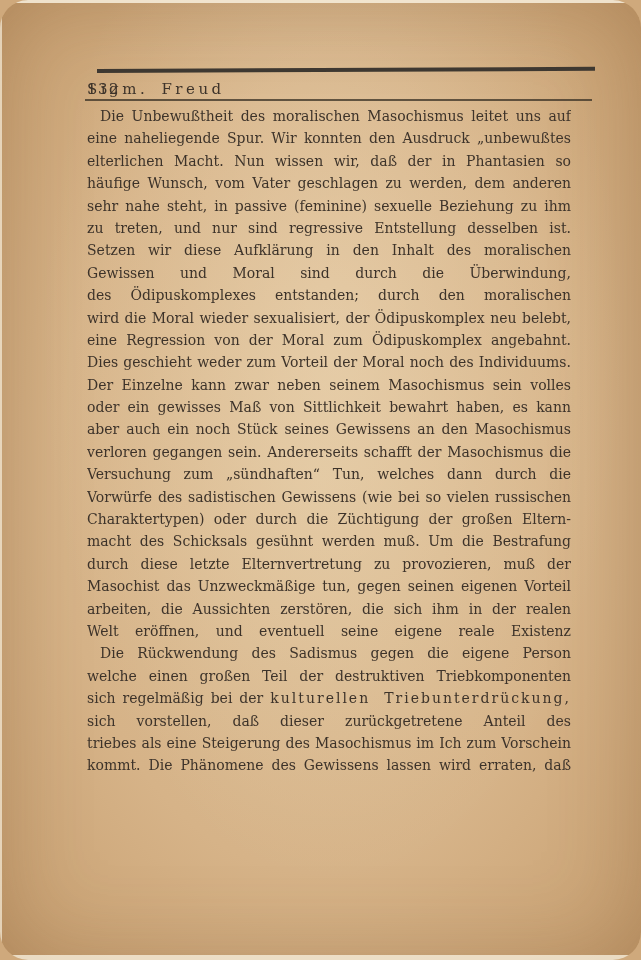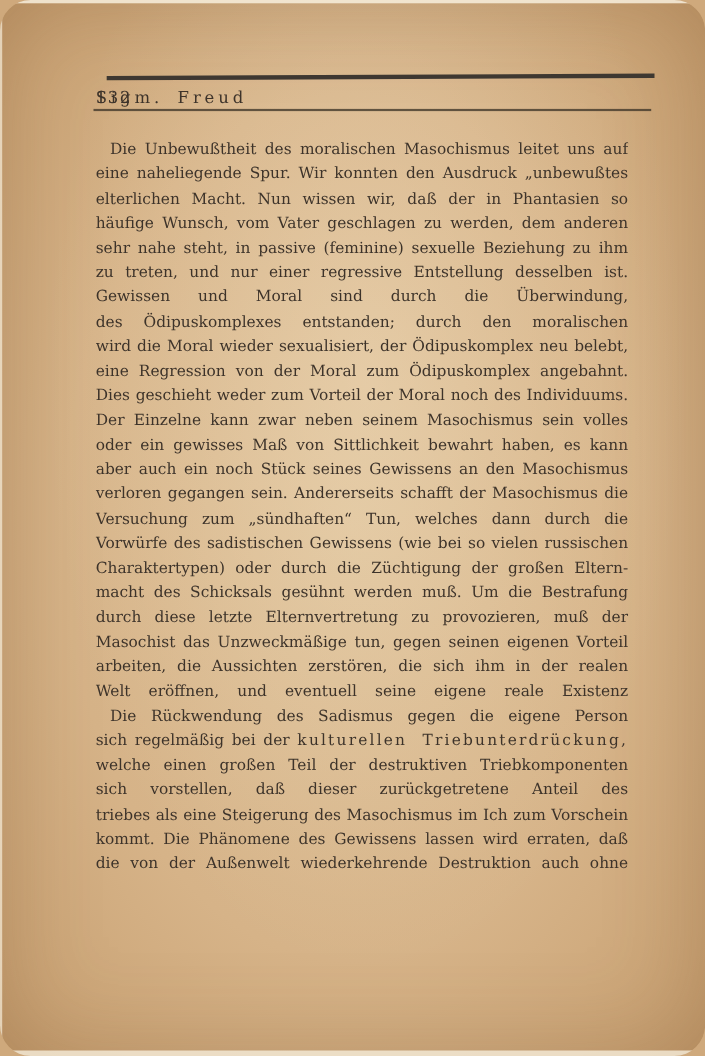--- a/index.html
+++ b/index.html
@@ -25,21 +25,21 @@
   .rule-thick{position:absolute;left:97px;top:69px;width:498px;height:4px;background:#3e3831;
     transform:rotate(-0.25deg);transform-origin:left center;}
   .rule-thin{position:absolute;left:85px;top:99px;width:507px;height:2px;background:rgba(62,52,40,0.78);}
 
   .page-number{position:absolute;left:87px;top:80px;font-size:15px;letter-spacing:1.5px;}
   .running-head{position:absolute;left:87px;top:80px;width:490px;text-align:left;
     font-size:15px;letter-spacing:3.5px;word-spacing:5px;}
 
   .text-block{
     position:absolute;left:87px;top:105px;width:484px;
-    font-size:14px;line-height:22.4px;margin-top:20px;
+    font-size:14px;line-height:22.4px;
   }
   .line{
     height:22.4px;overflow:hidden;
     text-align:justify;
     text-align-last:justify;
     -moz-text-align-last:justify;
   }
   .line.indent{text-indent:13px;}
   .gesperrt{letter-spacing:2px;word-spacing:5px;}
 </style>
@@ -55,39 +55,39 @@
   <div class="page-number">132</div>
   <div class="running-head">Sigm. Freud</div>
   <div class="rule-thin"></div>
 
   <div class="text-block">
       <div class="line indent"><span>Die Unbewußtheit des moralischen Masochismus leitet uns auf</span></div>
       <div class="line"><span>eine naheliegende Spur. Wir konnten den Ausdruck „unbewußtes</span></div>
       <div class="line"><span>elterlichen Macht. Nun wissen wir, daß der in Phantasien so</span></div>
       <div class="line"><span>häufige Wunsch, vom Vater geschlagen zu werden, dem anderen</span></div>
       <div class="line"><span>sehr nahe steht, in passive (feminine) sexuelle Beziehung zu ihm</span></div>
-      <div class="line"><span>zu treten, und nur einer regressive Entstellung desselben ist.</span></div>
+      <div class="line"><span>zu treten, und nur sind regressive Entstellung desselben ist.</span></div>
+      <div class="line"><span>Setzen wir diese Aufklärung in den Inhalt des moralischen</span></div>
       <div class="line"><span>Gewissen und Moral sind durch die Überwindung, Desexualisierung,</span></div>
       <div class="line"><span>des Ödipuskomplexes entstanden; durch den moralischen Masochismus</span></div>
       <div class="line"><span>wird die Moral wieder sexualisiert, der Ödipuskomplex neu belebt,</span></div>
       <div class="line"><span>eine Regression von der Moral zum Ödipuskomplex angebahnt.</span></div>
       <div class="line"><span>Dies geschieht weder zum Vorteil der Moral noch des Individuums.</span></div>
       <div class="line"><span>Der Einzelne kann zwar neben seinem Masochismus sein volles</span></div>
       <div class="line"><span>oder ein gewisses Maß von Sittlichkeit bewahrt haben, es kann</span></div>
       <div class="line"><span>aber auch ein noch Stück seines Gewissens an den Masochismus</span></div>
       <div class="line"><span>verloren gegangen sein. Andererseits schafft der Masochismus die</span></div>
       <div class="line"><span>Versuchung zum „sündhaften“ Tun, welches dann durch die</span></div>
       <div class="line"><span>Vorwürfe des sadistischen Gewissens (wie bei so vielen russischen</span></div>
       <div class="line"><span>Charaktertypen) oder durch die Züchtigung der großen Eltern-</span></div>
       <div class="line"><span>macht des Schicksals gesühnt werden muß.  Um die Bestrafung</span></div>
       <div class="line"><span>durch diese letzte Elternvertretung zu provozieren, muß der</span></div>
       <div class="line"><span>Masochist das Unzweckmäßige tun, gegen seinen eigenen Vorteil</span></div>
       <div class="line"><span>arbeiten, die Aussichten zerstören, die sich ihm in der realen</span></div>
       <div class="line"><span>Welt eröffnen, und eventuell seine eigene reale Existenz vernichten.</span></div>
       <div class="line indent"><span>Die Rückwendung des Sadismus gegen die eigene Person ereignet</span></div>
+      <div class="line"><span>welche einen großen Teil der destruktiven Triebkomponenten</span></div>
       <div class="line"><span>sich regelmäßig bei der </span><span class="gesperrt">kulturellen Triebunterdrückung,</span></div>
-      <div class="line"><span>welche einen großen Teil der destruktiven Triebkomponenten</span></div>
       <div class="line"><span>sich vorstellen, daß dieser zurückgetretene Anteil des Destruktions-</span></div>
       <div class="line"><span>triebes als eine Steigerung des Masochismus im Ich zum Vorschein</span></div>
       <div class="line"><span>kommt. Die Phänomene des Gewissens lassen wird erraten, daß</span></div>
-      <div class="line"><span>die von der Außenwelt wiederkehrende Destruktion auch ohne</span></div>
     </div>
 </div>
 
 </body></html>

